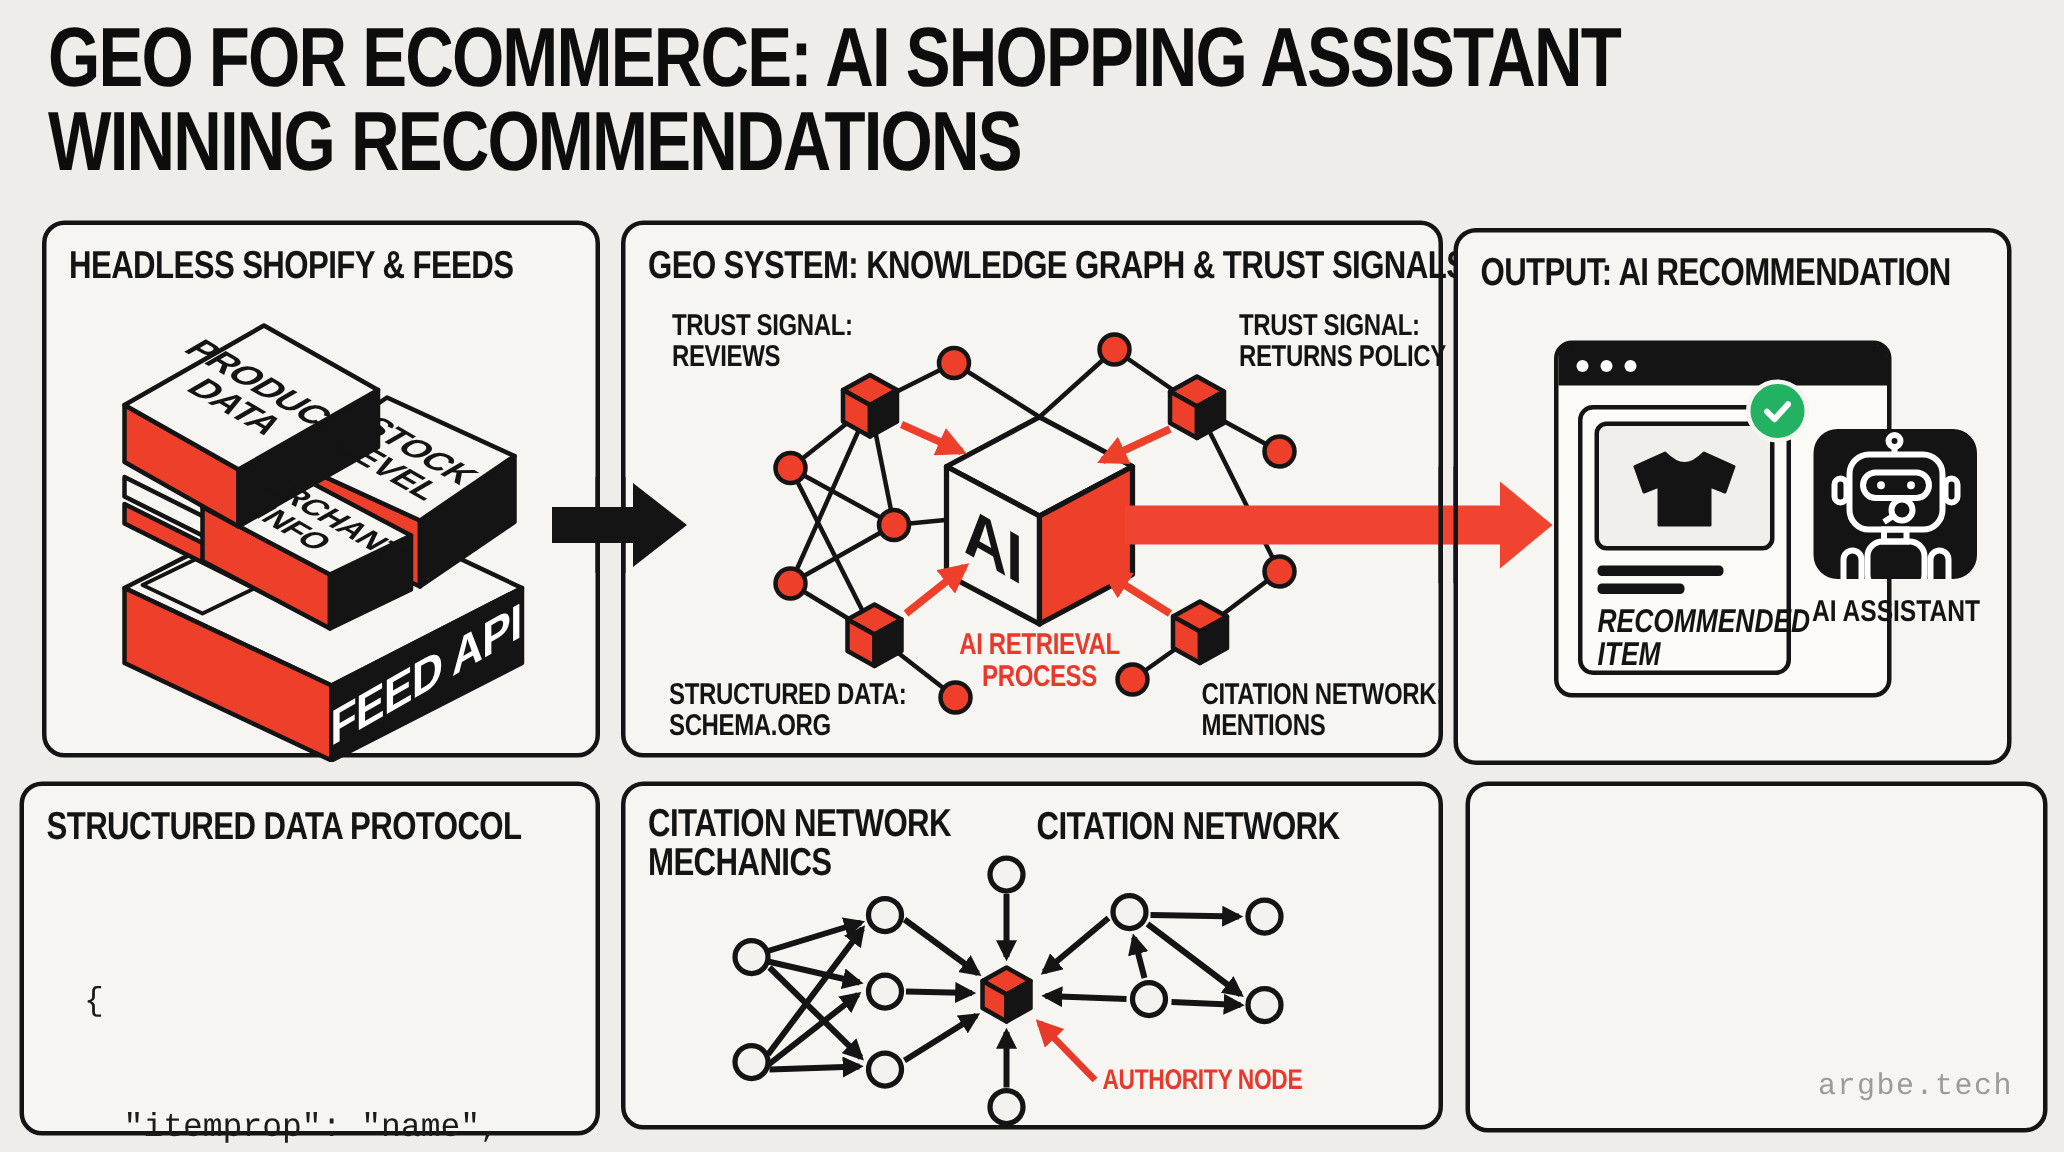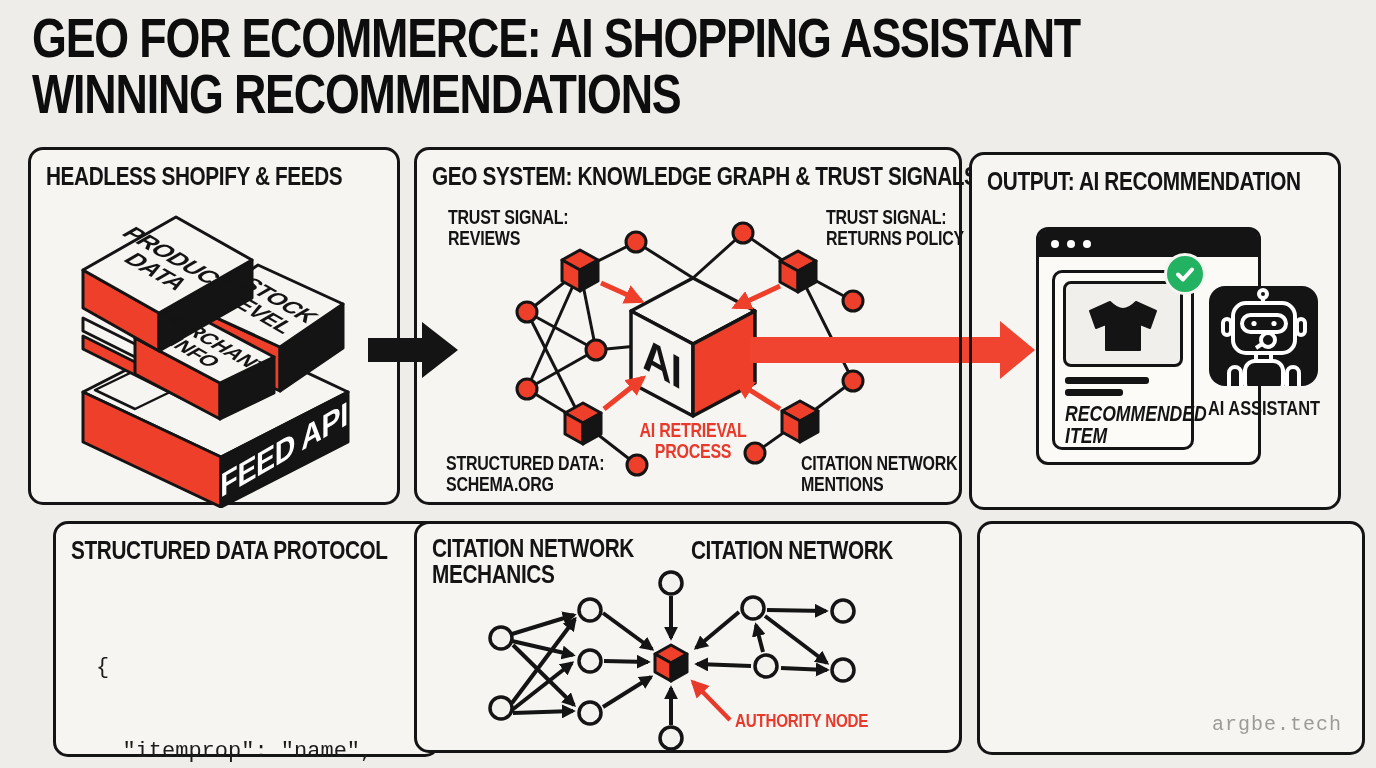--- a/index.html
+++ b/index.html
@@ -230,21 +230,21 @@
           <rect x="47" y="67" width="15" height="8"></rect>
           <rect x="36" y="75" width="38" height="32" rx="10"></rect>
           <rect x="20" y="81" width="12" height="26" rx="6"></rect>
           <rect x="78" y="81" width="12" height="26" rx="6"></rect>
         </g>
       </svg>
     </div>
     <div class="assist">AI ASSISTANT</div>
   </section>
 
-  <section class="panel" style="left:13px;top:521px;width:387px;height:236px;margin-left:40px;">
+  <section class="panel" style="left:13px;top:521px;width:387px;height:236px;">
     <div class="phead">STRUCTURED DATA PROTOCOL</div>
     <div class="code">
       <div>{</div>
       <div>  "itemprop": "name",</div>
       
       
       
     </div>
   </section>
 

